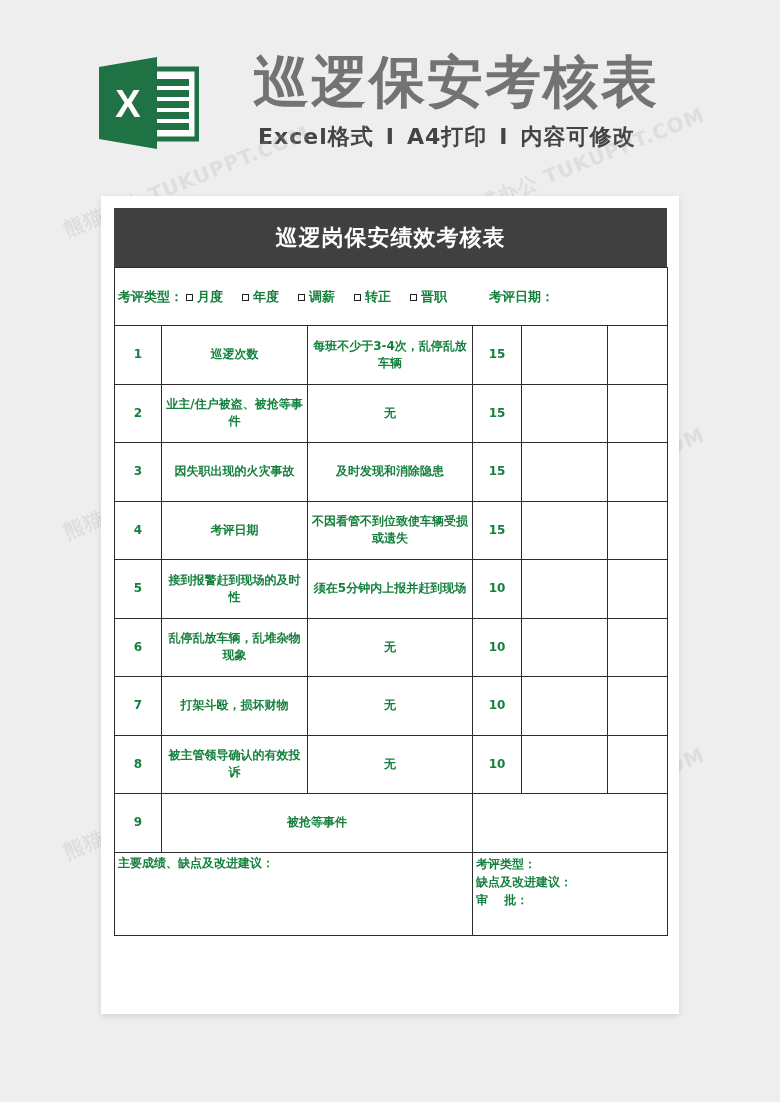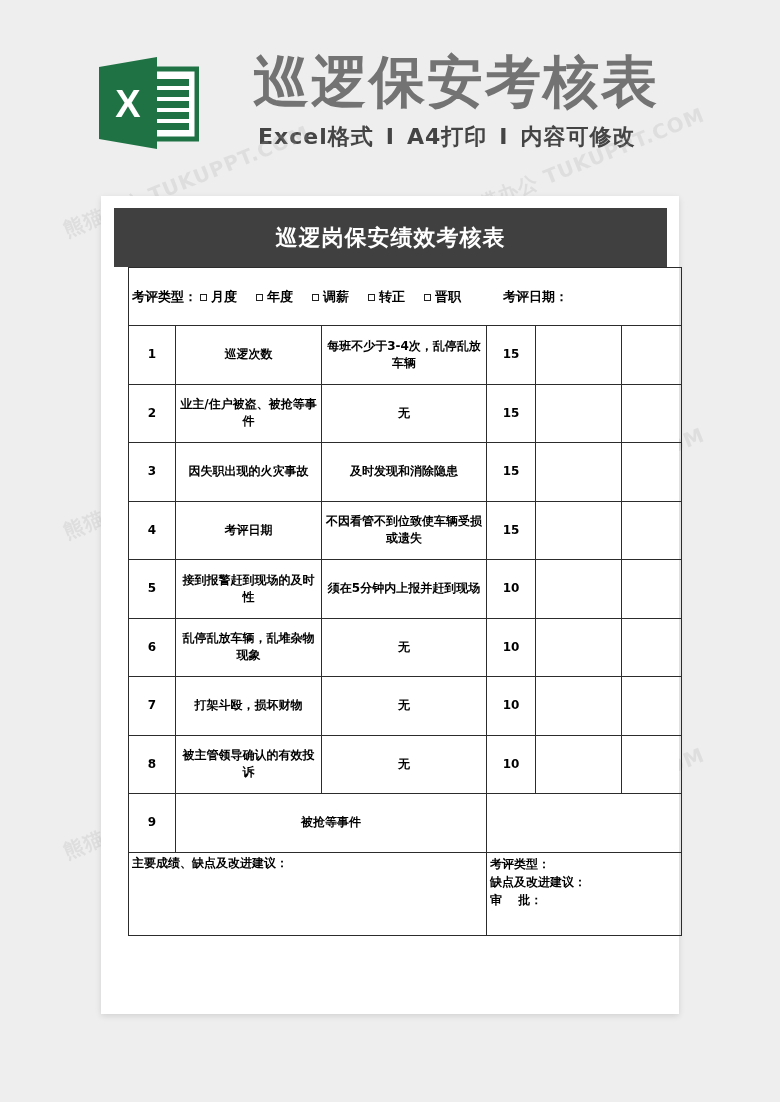--- a/index.html
+++ b/index.html
@@ -36,21 +36,21 @@
   .sheet {
     position: absolute; left: 114px; top: 208px; width: 553px;
   }
   .sheet-title {
     height: 59px; background: #404040; color: #ffffff;
     font-size: 22px; font-weight: bold; text-align: center; line-height: 59px;
     letter-spacing: 1px;
   }
   table {
     border-collapse: collapse; width: 553px; table-layout: fixed;
-    font-size: 12px; color: #000000; margin-left: 14px;
+    font-size: 12px; color: #15803d;
   }
   td {
     border: 1.5px solid #2c2c2c; text-align: center; vertical-align: middle;
     font-weight: bold; line-height: 17px; padding: 0 2px;
   }
   .type-row td { text-align: left; height: 58px; font-size: 13px; padding-left: 3px; }
   .type-row .opt { margin-right: 16px; }
   .type-row .box {
     display: inline-block; width: 7px; height: 7px; border: 1px solid #222;
     margin: 0 4px 1px 3px; vertical-align: middle;

